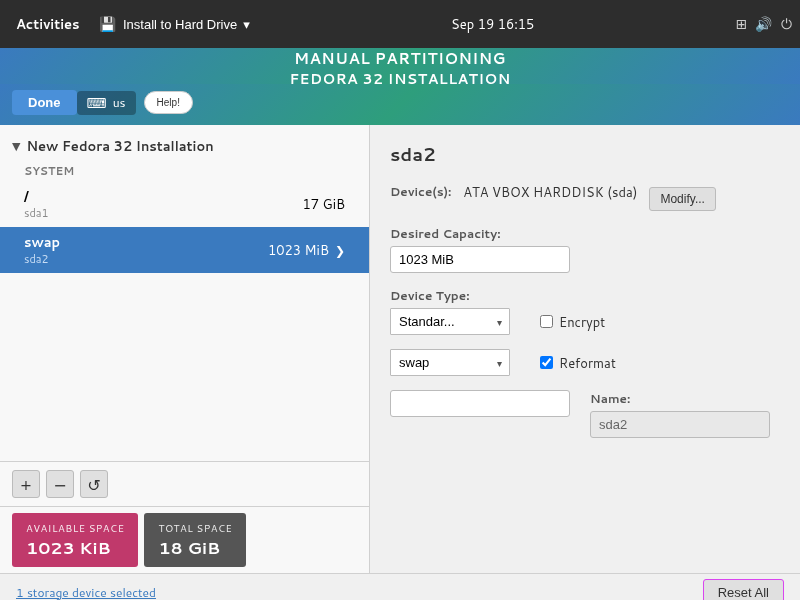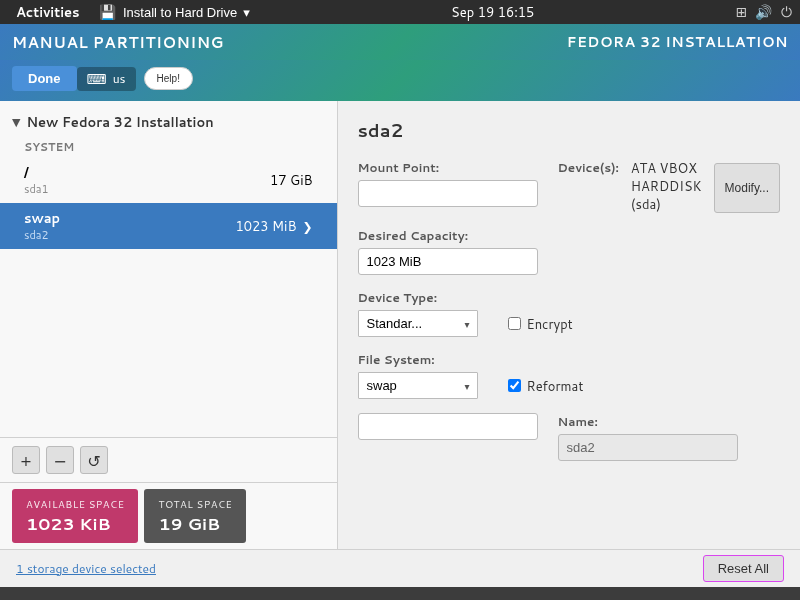--- a/index.html
+++ b/index.html
@@ -2,21 +2,21 @@
 <html><head>
   <meta charset="utf-8">
   <style>
     * { box-sizing: border-box; margin: 0; padding: 0; }
     body { width: 800px; height: 600px; font-family: 'Cantarell', 'DejaVu Sans', sans-serif; font-size: 13px; background: #3c3c3c; overflow: hidden; }
 
     
     .topbar {
       display: flex; align-items: center;
       background: #2d2d2d;
-      height: 24px;
+      height: 48px;
       color: #fff;
       padding: 0 8px;
       gap: 12px;
     }
     .topbar-activities {
       font-weight: bold; font-size: 13px; color: #fff;
       padding: 4px 8px;
       cursor: pointer;
     }
     .topbar-install-btn {
@@ -28,20 +28,21 @@
     .topbar-time { flex: 1; text-align: center; font-size: 13px; }
     .topbar-right { display: flex; align-items: center; gap: 8px; }
     .topbar-right-icon { color: #ccc; font-size: 14px; }
 
     
     .header-band {
       display: flex; align-items: center; justify-content: space-between;
       background: linear-gradient(135deg, #3a7abf 0%, #2e9e7c 50%, #3a7abf 100%);
       height: 36px;
       padding: 0 12px;
+      flex-direction: column;
     }
     .manual-partitioning-title {
       font-size: 15px; font-weight: bold; color: #fff; letter-spacing: 0.5px;
     }
     .fedora-install-title {
       font-size: 14px; font-weight: bold; color: #fff; letter-spacing: 0.5px;
     }
 
     
     .sub-header {
@@ -278,34 +279,30 @@
       <div class="icon-btn">↺</div>
     </div>
 
     <div class="space-bar">
       <div class="space-available">
         <div class="space-label">AVAILABLE SPACE</div>
         <div class="space-value">1023 KiB</div>
       </div>
       <div class="space-total">
         <div class="space-label">TOTAL SPACE</div>
-        <div class="space-value">19 GiB</div>
+        <div class="space-value">18 GiB</div>
       </div>
     </div>
   </div>
 
   <div class="right-panel">
 
     <div class="section-title">sda2</div>
 
     <div class="two-col">
-      <div class="field-group">
-        <label class="field-label">Mount Point:</label>
-        <input class="field-input" type="text" value="" style="">
-      </div>
       <div class="device-info">
         <div class="device-label">Device(s):</div>
         <div class="device-value">ATA VBOX HARDDISK (sda)</div>
         <button class="modify-btn">Modify...</button>
       </div>
     </div>
 
     <div class="field-group">
       <label class="field-label">Desired Capacity:</label>
       <input class="field-input" type="text" value="1023 MiB" style="">
@@ -323,21 +320,20 @@
           <span class="select-arrow">▾</span>
         </div>
         <div class="checkbox-group">
           <input type="checkbox" id="encrypt-cb" style="">
           <label class="checkbox-label" for="encrypt-cb">Encrypt</label>
         </div>
       </div>
     </div>
 
     <div class="field-group">
-      <label class="field-label">File System:</label>
       <div class="row-with-checkbox">
         <div class="select-wrap">
           <select class="field-select">
             <option>swap</option>
             <option>ext4</option>
             <option>xfs</option>
             <option>btrfs</option>
           </select>
           <span class="select-arrow">▾</span>
         </div>

